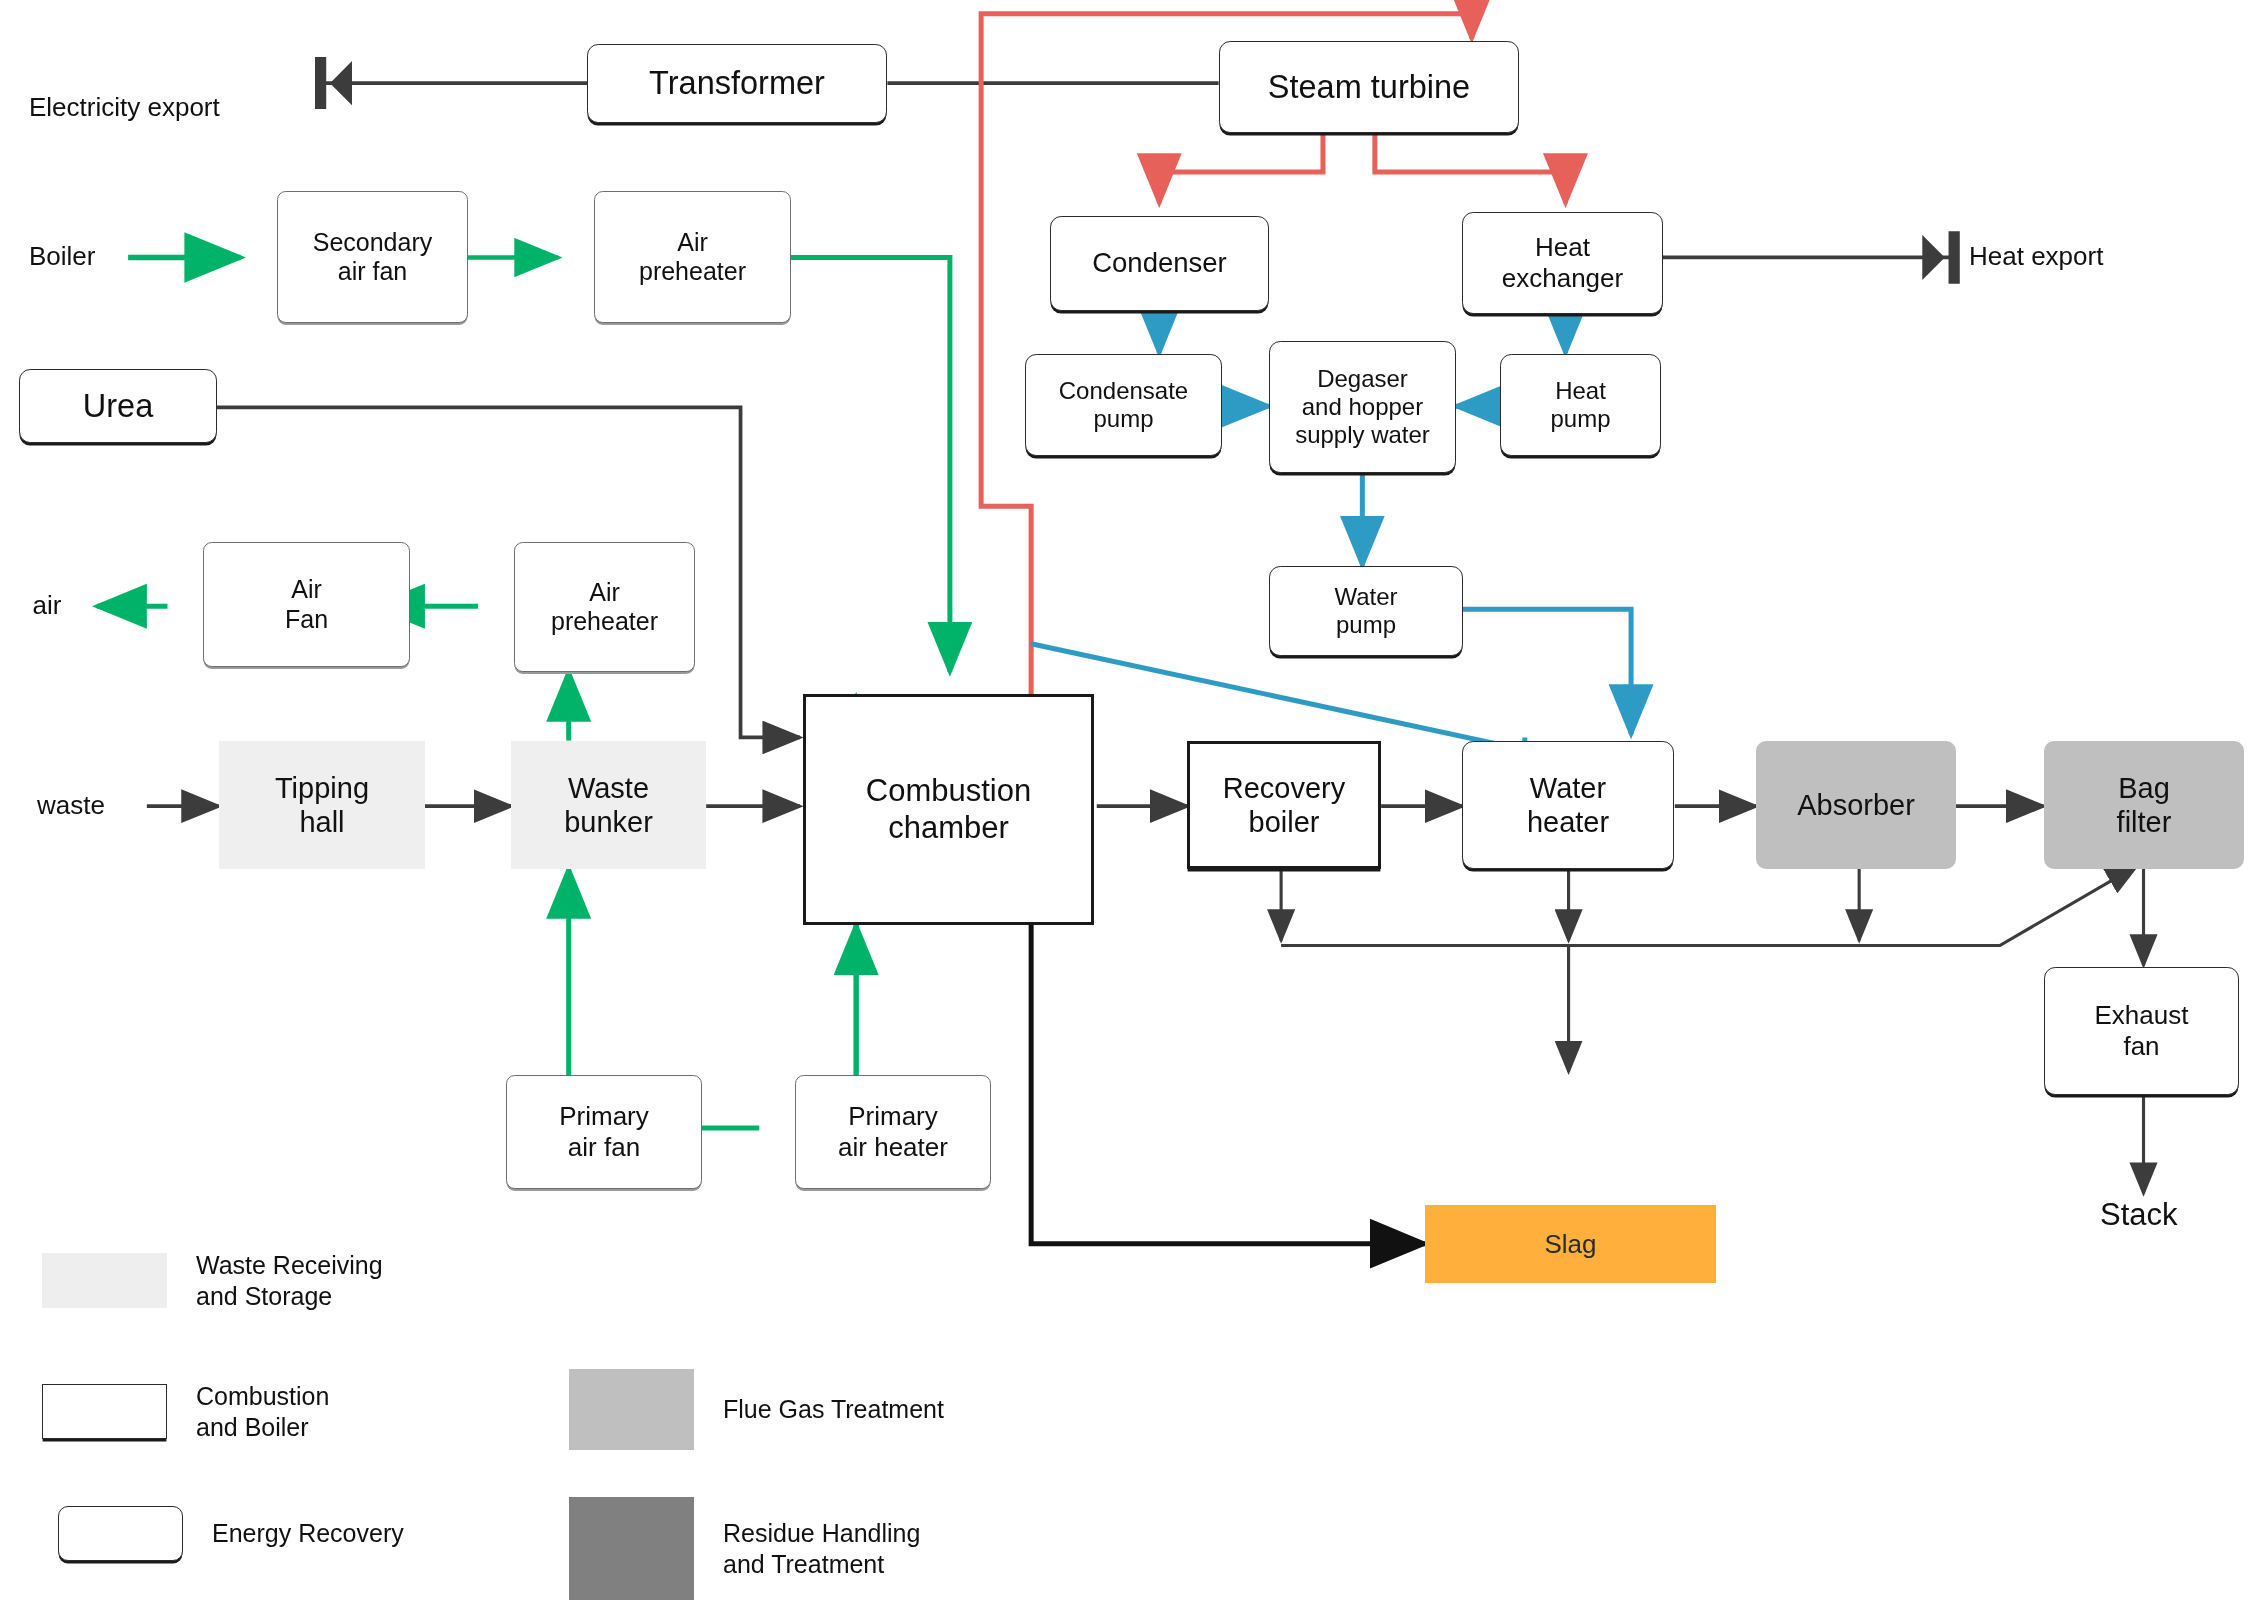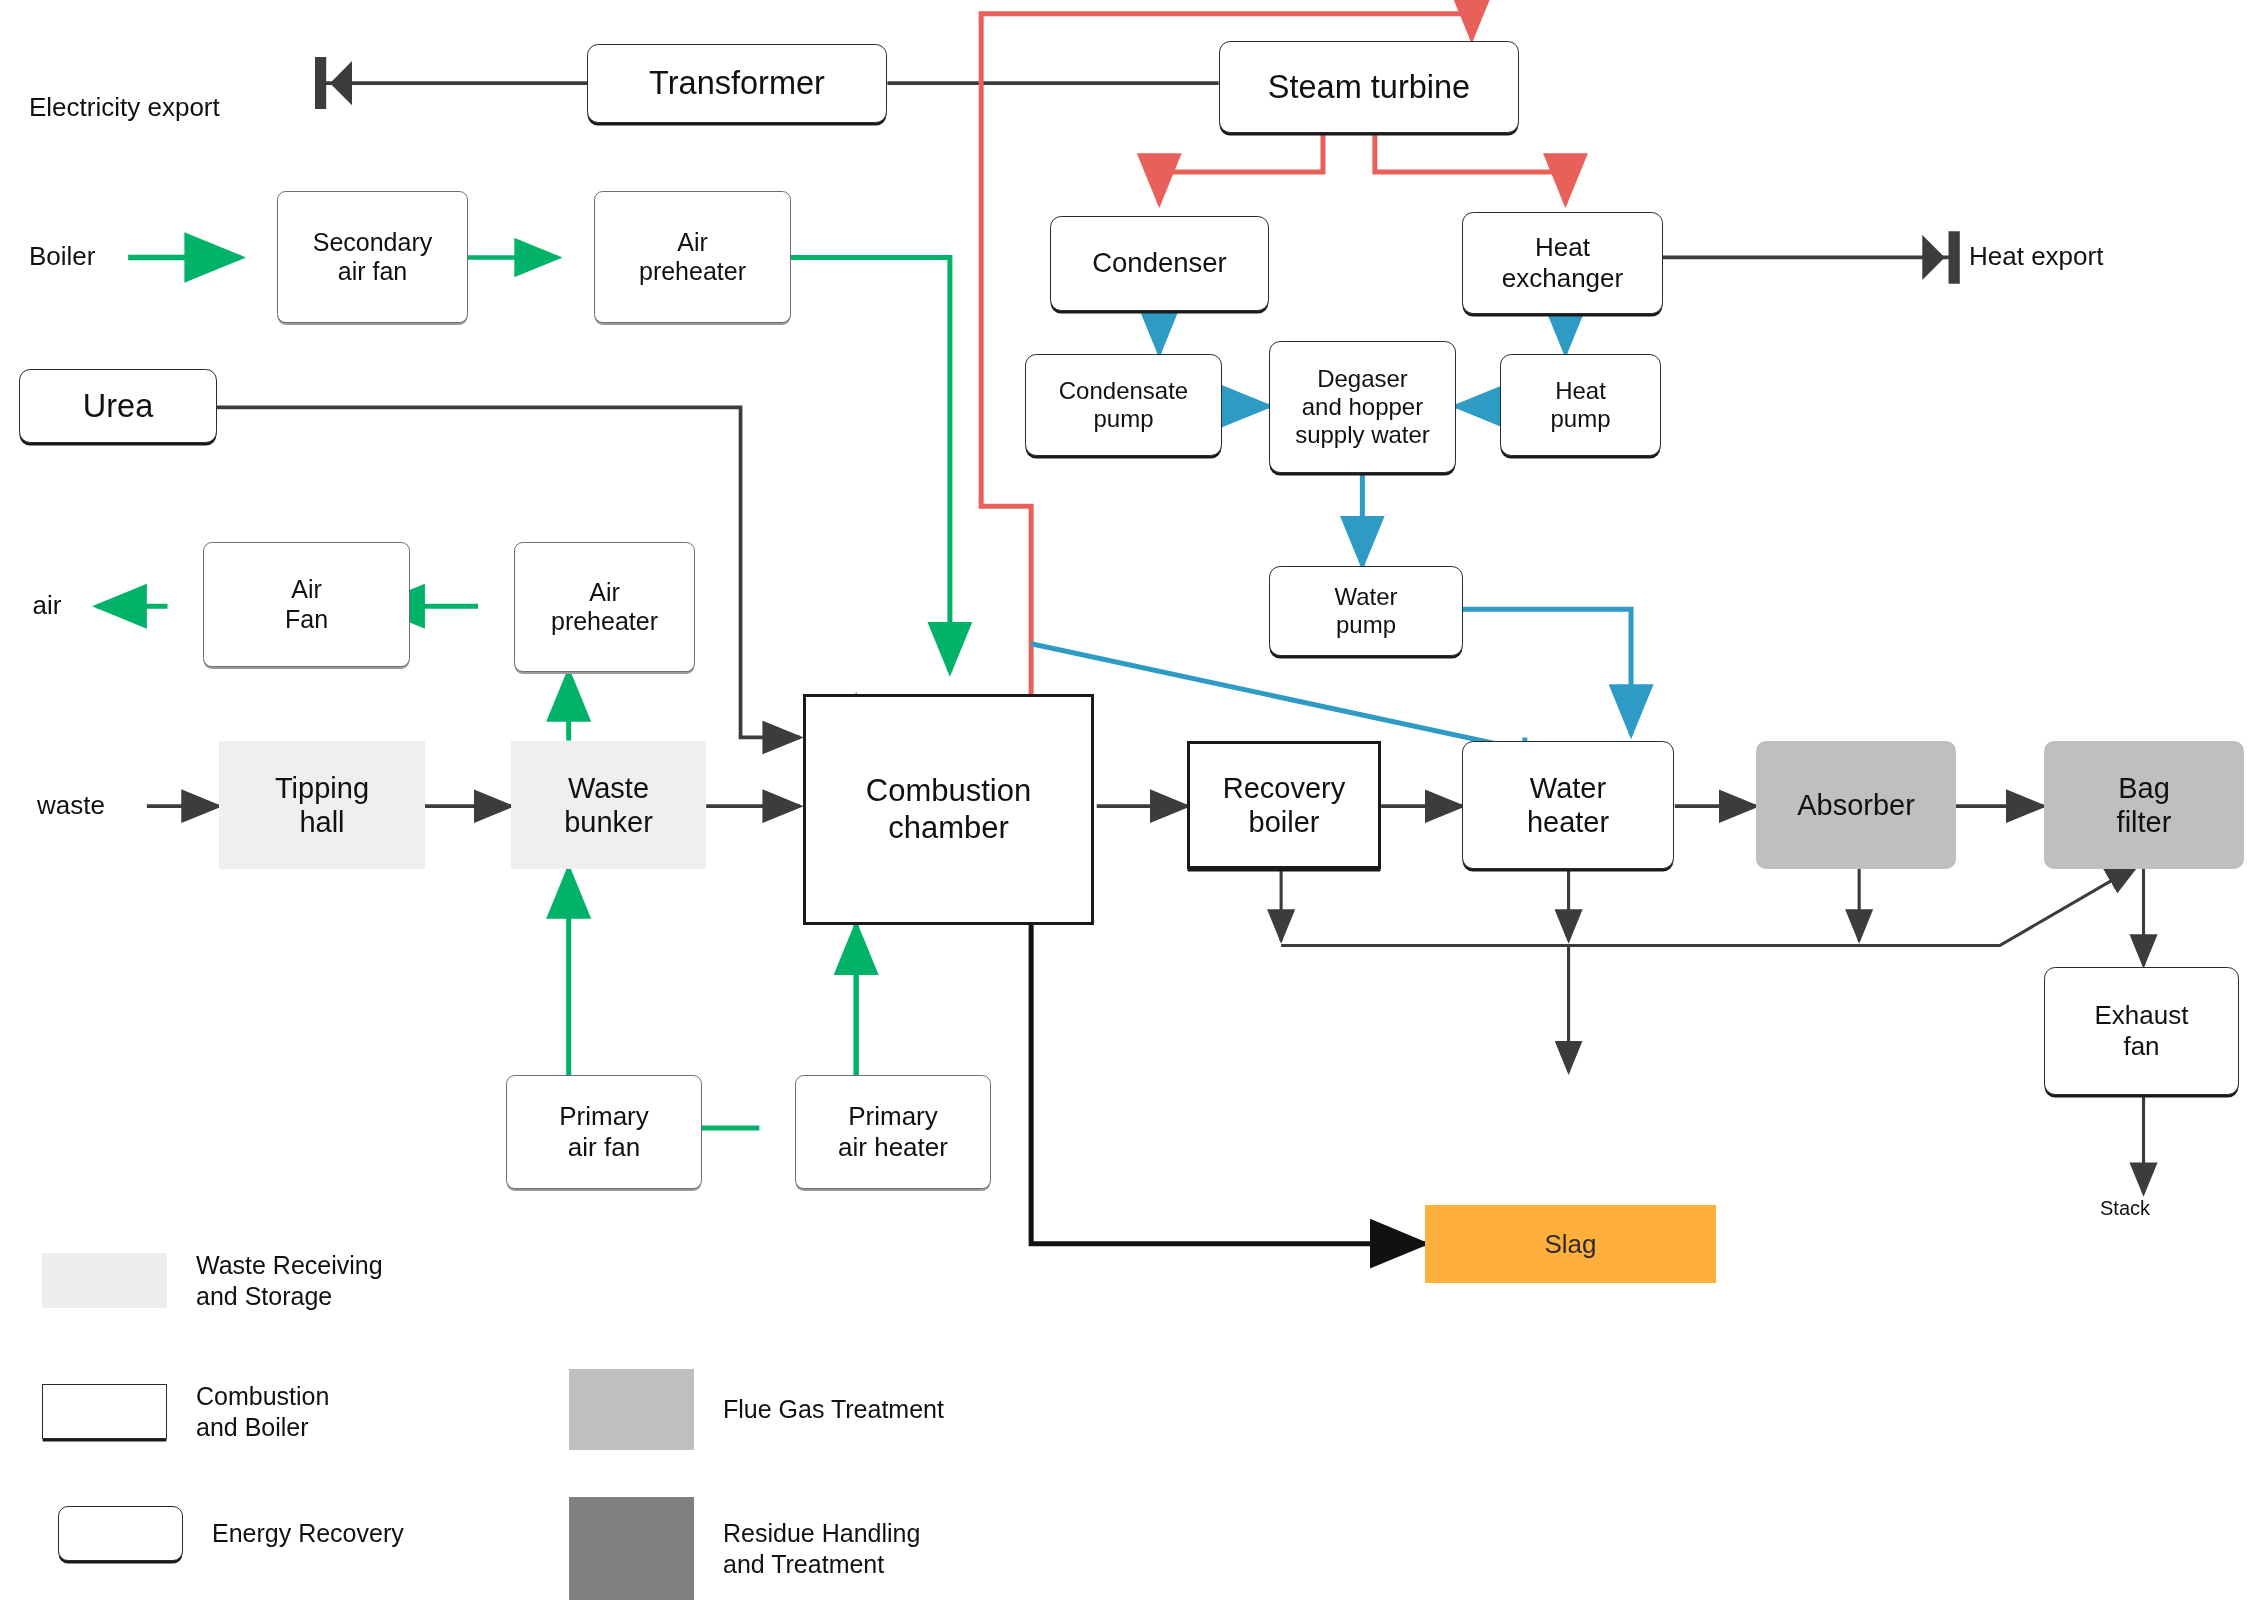--- a/index.html
+++ b/index.html
@@ -198,21 +198,21 @@
 
     <path d="M 3430 1390 L 3430 1545" stroke="#3c3c3c" stroke-width="5" fill="none" marker-end="url(#arrGray)"></path>
     <path d="M 3430 1755 L 3430 1910" stroke="#3c3c3c" stroke-width="5" fill="none" marker-end="url(#arrGray)"></path>
   </svg>
 
   <div class="edge-label" style="left:29px; top:65px; font-size:26px;margin-top:27px;">Electricity export</div>
   <div class="edge-label" style="left:29px; top:241px; font-size:26px;">Boiler</div>
   <div class="edge-label" style="left:1969px; top:241px; font-size:26px;">Heat export</div>
   <div class="edge-label" style="left:32.5px; top:590px; font-size:26px;">air</div>
   <div class="edge-label" style="left:37px; top:790px; font-size:26px;">waste</div>
-  <div class="edge-label" style="left:2100px; top:1197px; font-size:20px;">Stack</div>
+  <div class="edge-label" style="left:2100px; top:1197px; font-size:31px;">Stack</div>
 
   <div class="node node-rounded" style="left:587px; top:44px; width:300px; height:79px; font-size:32.5px;">Transformer</div>
 
   <div class="node node-rounded" style="left:1219px; top:41px; width:300px; height:92px; font-size:32.5px;">Steam turbine</div>
 
   <div class="node node-thin" style="left:241px; top:191px; width:191px; height:132px; font-size:25px; white-space:pre-line;">Secondary
 air fan</div>
 
   <div class="node node-thin" style="left:558px; top:191px; width:197px; height:132px; font-size:25px; white-space:pre-line;">Air
 preheater</div>

